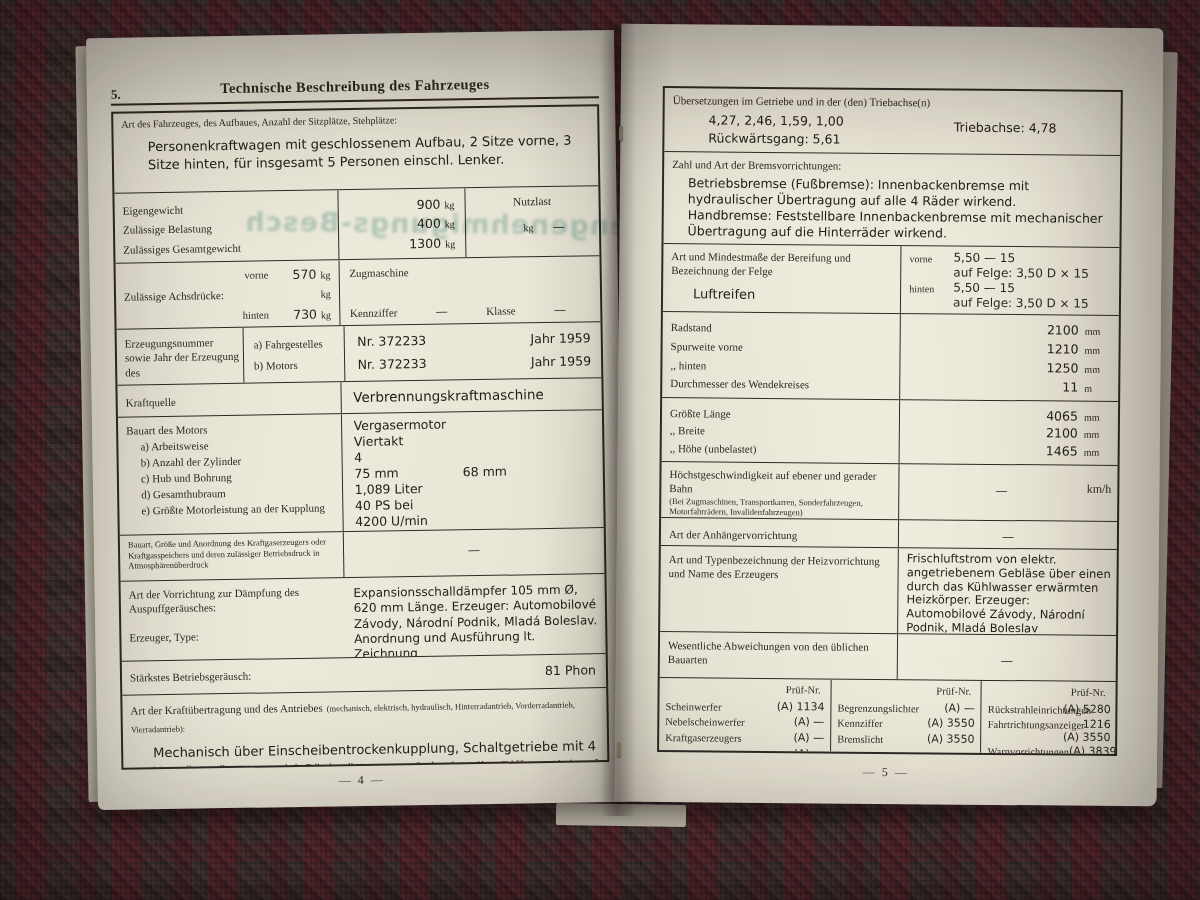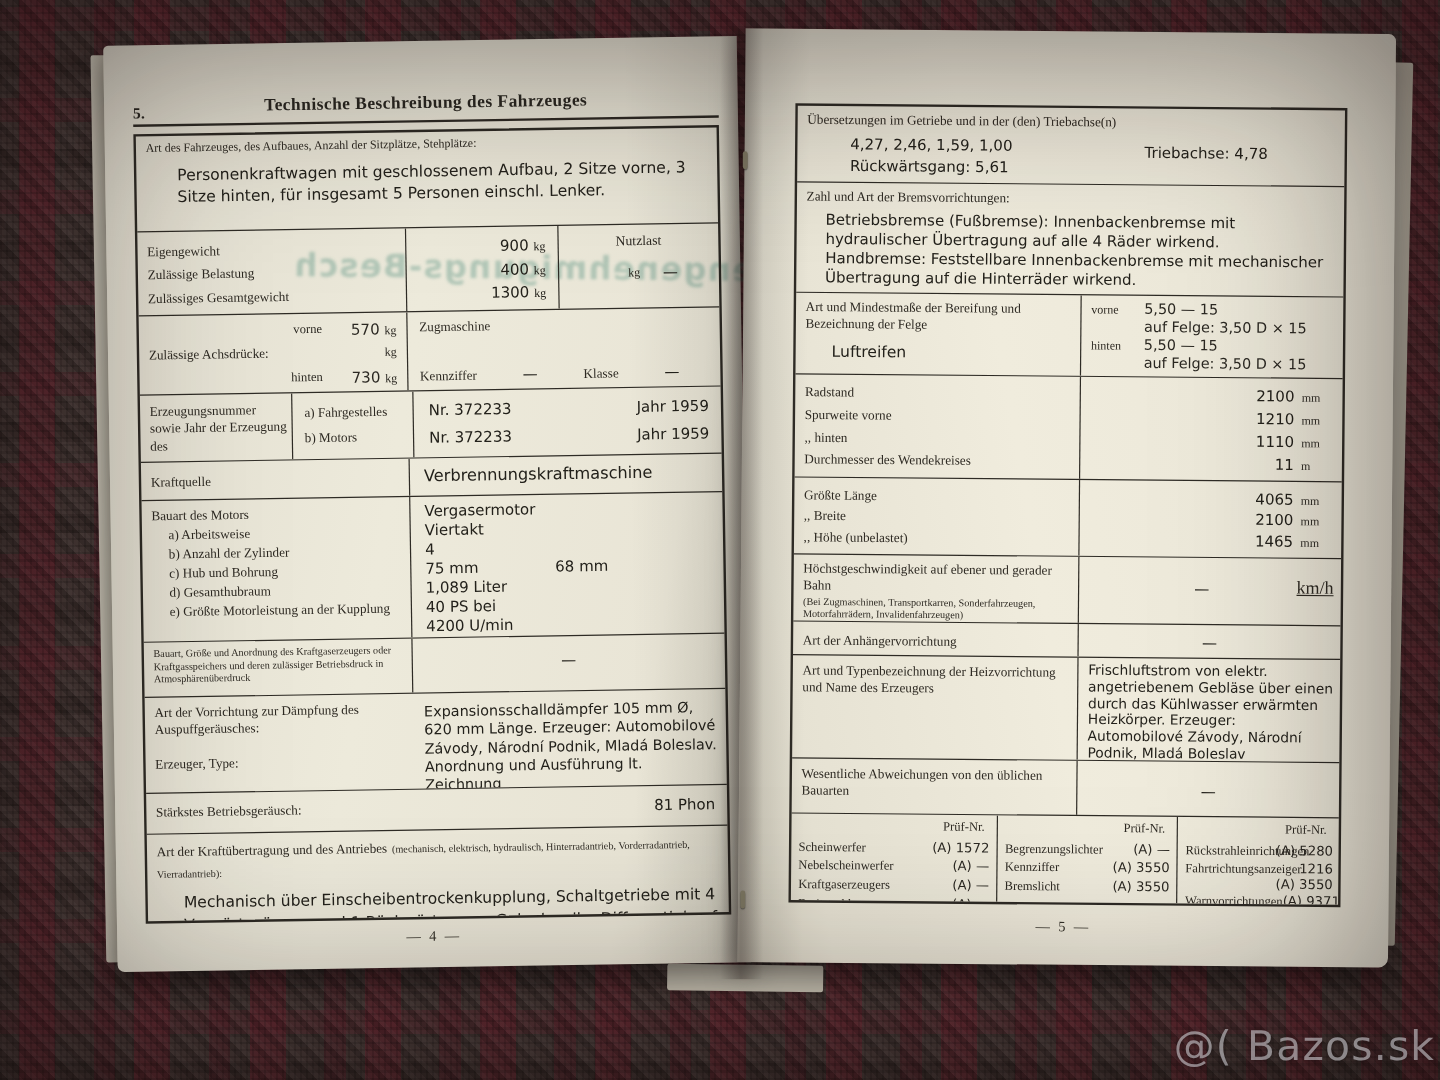--- a/index.html
+++ b/index.html
@@ -145,21 +145,21 @@
   .dim-line{display:flex;justify-content:flex-end;align-items:baseline;}
   .dim-line .val{min-width:52px;text-align:right;}
   .dim-line .u{font-family:"Liberation Serif",serif;font-size:10px;width:26px;text-align:left;margin-left:6px;}
   .r-d1{height:86px;}
   .r-d2{height:64px;}
 
   .r-spd{height:56px;}
   .spd-a{width:52%;padding:5px 4px 0 8px;}
   .spd-b{width:48%;position:relative;}
   .spd-b .dash{position:absolute;left:44%;top:18px;}
-  .spd-b .u{position:absolute;right:6px;top:16px;font-size:15px;text-decoration:underline;}
+  .spd-b .u{position:absolute;right:6px;top:16px;font-size:12px;}
 
   .r-hitch{height:28px;}
   .hitch-a{width:52%;padding:6px 4px 0 8px;}
   .hitch-b{width:48%;text-align:center;padding-top:6px;}
 
   .r-heat{height:86px;}
   .heat-a{width:52%;padding:6px 4px 0 8px;}
   .heat-b{width:48%;padding:4px 4px 0 8px;}
   .heat-b .val{font-size:11.5px;line-height:13.8px;}
 
@@ -389,21 +389,21 @@
         <div class="cell dims-b bl">
           <div class="dim-line">
               <span class="val">2100</span>
               <span class="u">mm</span>
             </div>
           <div class="dim-line">
               <span class="val">1210</span>
               <span class="u">mm</span>
             </div>
           <div class="dim-line">
-              <span class="val">1110</span>
+              <span class="val">1250</span>
               <span class="u">mm</span>
             </div>
           <div class="dim-line">
               <span class="val">11</span>
               <span class="u">m</span>
             </div>
         </div>
       </div>
 
       <div class="row r-dims r-d2">
@@ -464,21 +464,21 @@
         <div class="cell dev-b bl">
           <span class="val dash">—</span>
         </div>
       </div>
 
       <div class="row r-lamp">
         <div class="cell lampcol lc1">
           <div class="lamp-h lab">Prüf-Nr.</div>
           <div class="lamp-item">
               <span class="ln lab">Scheinwerfer</span>
-              <span class="lv">(A) 1572</span>
+              <span class="lv">(A) 1134</span>
             </div>
           <div class="lamp-item">
               <span class="ln lab">Nebelscheinwerfer</span>
               <span class="lv">(A) —</span>
             </div>
           <div class="lamp-item">
               <span class="ln lab">Kraftgaserzeugers</span>
               <span class="lv">(A) —</span>
             </div>
           <div class="lamp-item">
@@ -509,25 +509,24 @@
             </div>
           <div class="lamp-item">
               <span class="ln lab">Fahrtrichtungsanzeiger</span>
               <span class="lv">
                 <span style="display:block">1216</span>
                 <span style="display:block">(A) 3550</span>
               </span>
             </div>
           <div class="lamp-item">
               <span class="ln lab" style="max-width:74%">Warnvorrichtungen</span>
-              <span class="lv">(A) 9371</span>
+              <span class="lv">(A) 3839</span>
             </div>
         </div>
       </div>
 
     </div>
 
     <div class="pageno rp-pageno">— 5 —</div>
   </div>
 
   <div class="vignette"></div>
-  <div class="watermark">@( Bazos.sk</div>
 </div>
 
 </body></html>

